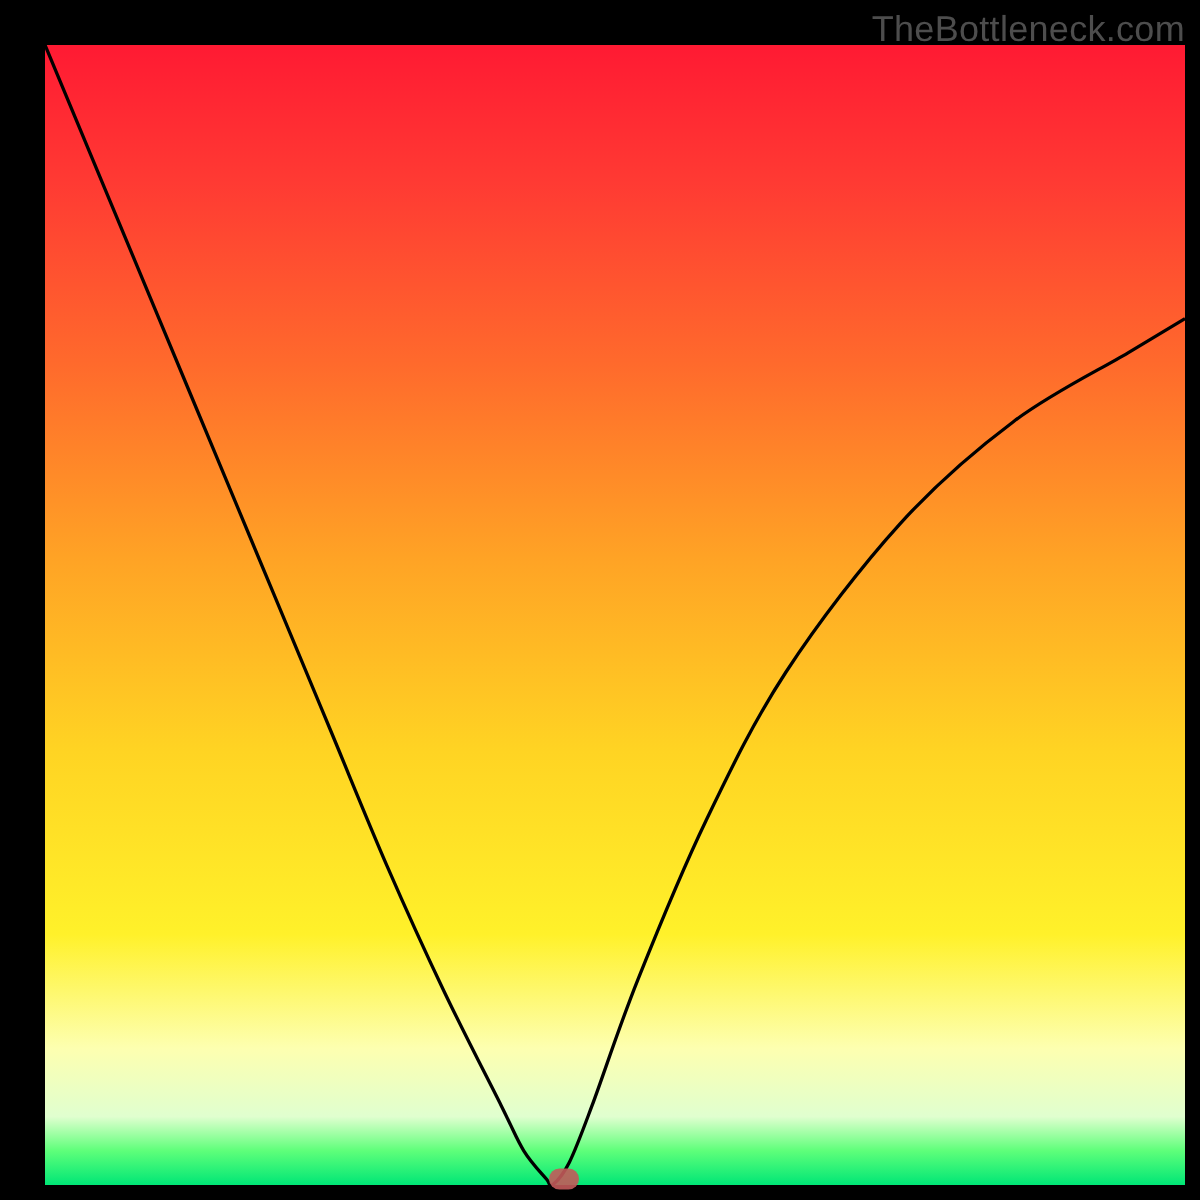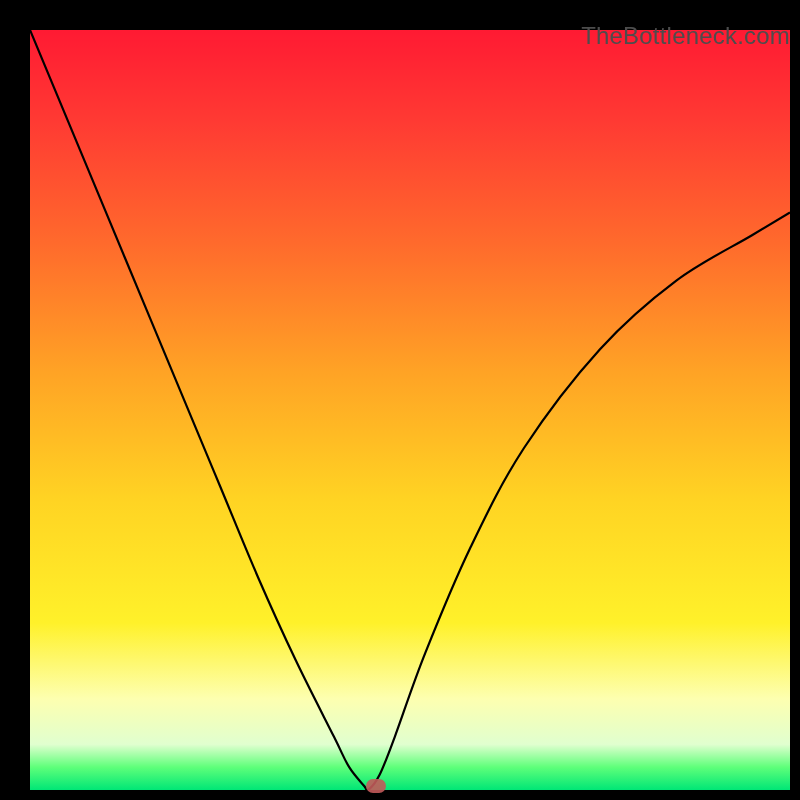--- a/index.html
+++ b/index.html
@@ -33,21 +33,21 @@
       #ffd423 62%,
       #fff12a 78%,
       #fdffb0 88%,
       #e0ffcf 94%,
       #5eff7a 97%,
       #00e676 100%
     );
   }
   .watermark {
     position: absolute;
-    top: 22px;
+    top: 6px;
     right: 10px;
     color: #4d4d4d;
     font-size: 24px;
     font-weight: 400;
     letter-spacing: 0.2px;
     user-select: none;
   }
   svg.curve {
     position: absolute;
     left: 0;

